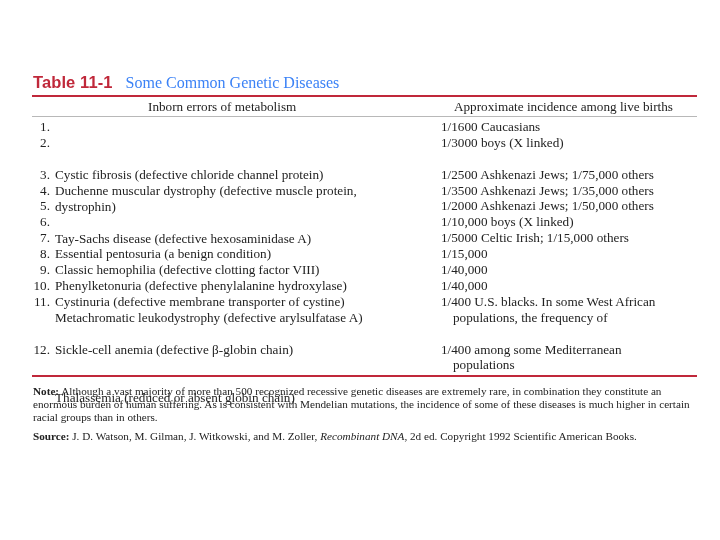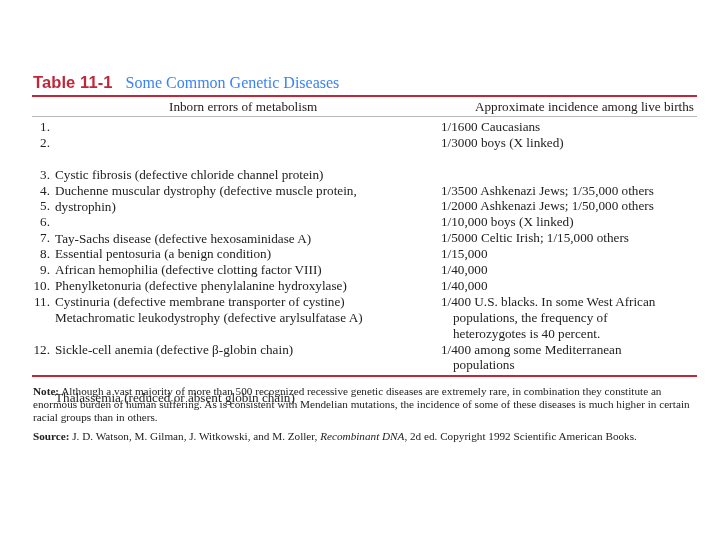--- a/index.html
+++ b/index.html
@@ -15,21 +15,21 @@
     font-family: "Liberation Sans", "DejaVu Sans", sans-serif; font-weight: bold;
     color: #c0283a; font-size: 16.5px; letter-spacing: 0.1px; vertical-align: baseline;
   }
   .table-title {
     font-family: "Liberation Serif", "DejaVu Serif", serif; color: #3b82f6;
     font-size: 16px; margin-left: 9px;
   }
   .rule-red { position: absolute; left: 32px; width: 665px; height: 2px; background: #c0283a; }
   .rule-gray { position: absolute; left: 32px; width: 665px; height: 1px; background: #b8b8b8; }
   .hdr {
-    position: absolute; top: 99px; font-size: 13.2px; color: #222; white-space: nowrap; margin-left: 21px;
+    position: absolute; top: 99px; font-size: 13.2px; color: #222; white-space: nowrap;
   }
   .rows { position: absolute; left: 0; top: 119px; width: 720px; }
   .row { position: relative; font-size: 13.2px; line-height: 15.9px; }
   .num { position: absolute; left: 32px; width: 18px; text-align: right; }
   .name { position: absolute; left: 55px; width: 370px; margin-top: 48px; }
   .inc { position: absolute; left: 441px; width: 260px; }
   .inc .cont { padding-left: 12px; }
   .note {
     position: absolute; left: 33px; top: 385px; width: 660px; font-size: 11.2px; line-height: 12.8px; color: #222;
   }
@@ -67,20 +67,23 @@
       <div class="name">
         <div>Duchenne muscular dystrophy (defective muscle protein,</div>
         <div>dystrophin)</div>
       </div>
       <div class="inc">
         <div>1/3000 boys (X linked)</div>
       </div>
     </div>
     <div class="row" style="height: 15.9px;">
       <div class="num">3.</div>
+      <div class="inc">
+        <div>1/2500 Ashkenazi Jews; 1/75,000 others</div>
+      </div>
     </div>
     <div class="row" style="height: 15.9px;">
       <div class="num">4.</div>
       <div class="name">
         <div>Tay-Sachs disease (defective hexosaminidase A)</div>
       </div>
       <div class="inc">
         <div>1/3500 Ashkenazi Jews; 1/35,000 others</div>
       </div>
     </div>
@@ -89,21 +92,21 @@
       <div class="name">
         <div>Essential pentosuria (a benign condition)</div>
       </div>
       <div class="inc">
         <div>1/2000 Ashkenazi Jews; 1/50,000 others</div>
       </div>
     </div>
     <div class="row" style="height: 15.9px;">
       <div class="num">6.</div>
       <div class="name">
-        <div>African hemophilia (defective clotting factor VIII)</div>
+        <div>Classic hemophilia (defective clotting factor VIII)</div>
       </div>
       <div class="inc">
         <div>1/10,000 boys (X linked)</div>
       </div>
     </div>
     <div class="row" style="height: 15.9px;">
       <div class="num">7.</div>
       <div class="name">
         <div>Phenylketonuria (defective phenylalanine hydroxylase)</div>
       </div>
@@ -136,21 +139,20 @@
       </div>
     </div>
     <div class="row" style="height: 47.7px;">
       <div class="num">11.</div>
       <div class="name">
         <div>Sickle-cell anemia (defective β-globin chain)</div>
       </div>
       <div class="inc">
         <div>1/400 U.S. blacks. In some West African</div>
         <div class="cont">populations, the frequency of</div>
-        <div class="cont">heterozygotes is 40 percent.</div>
       </div>
     </div>
     <div class="row" style="height: 31.8px;">
       <div class="num">12.</div>
       <div class="name">
         <div>Thalassemia (reduced or absent globin chain)</div>
       </div>
       <div class="inc">
         <div>1/400 among some Mediterranean</div>
         <div class="cont">populations</div>

